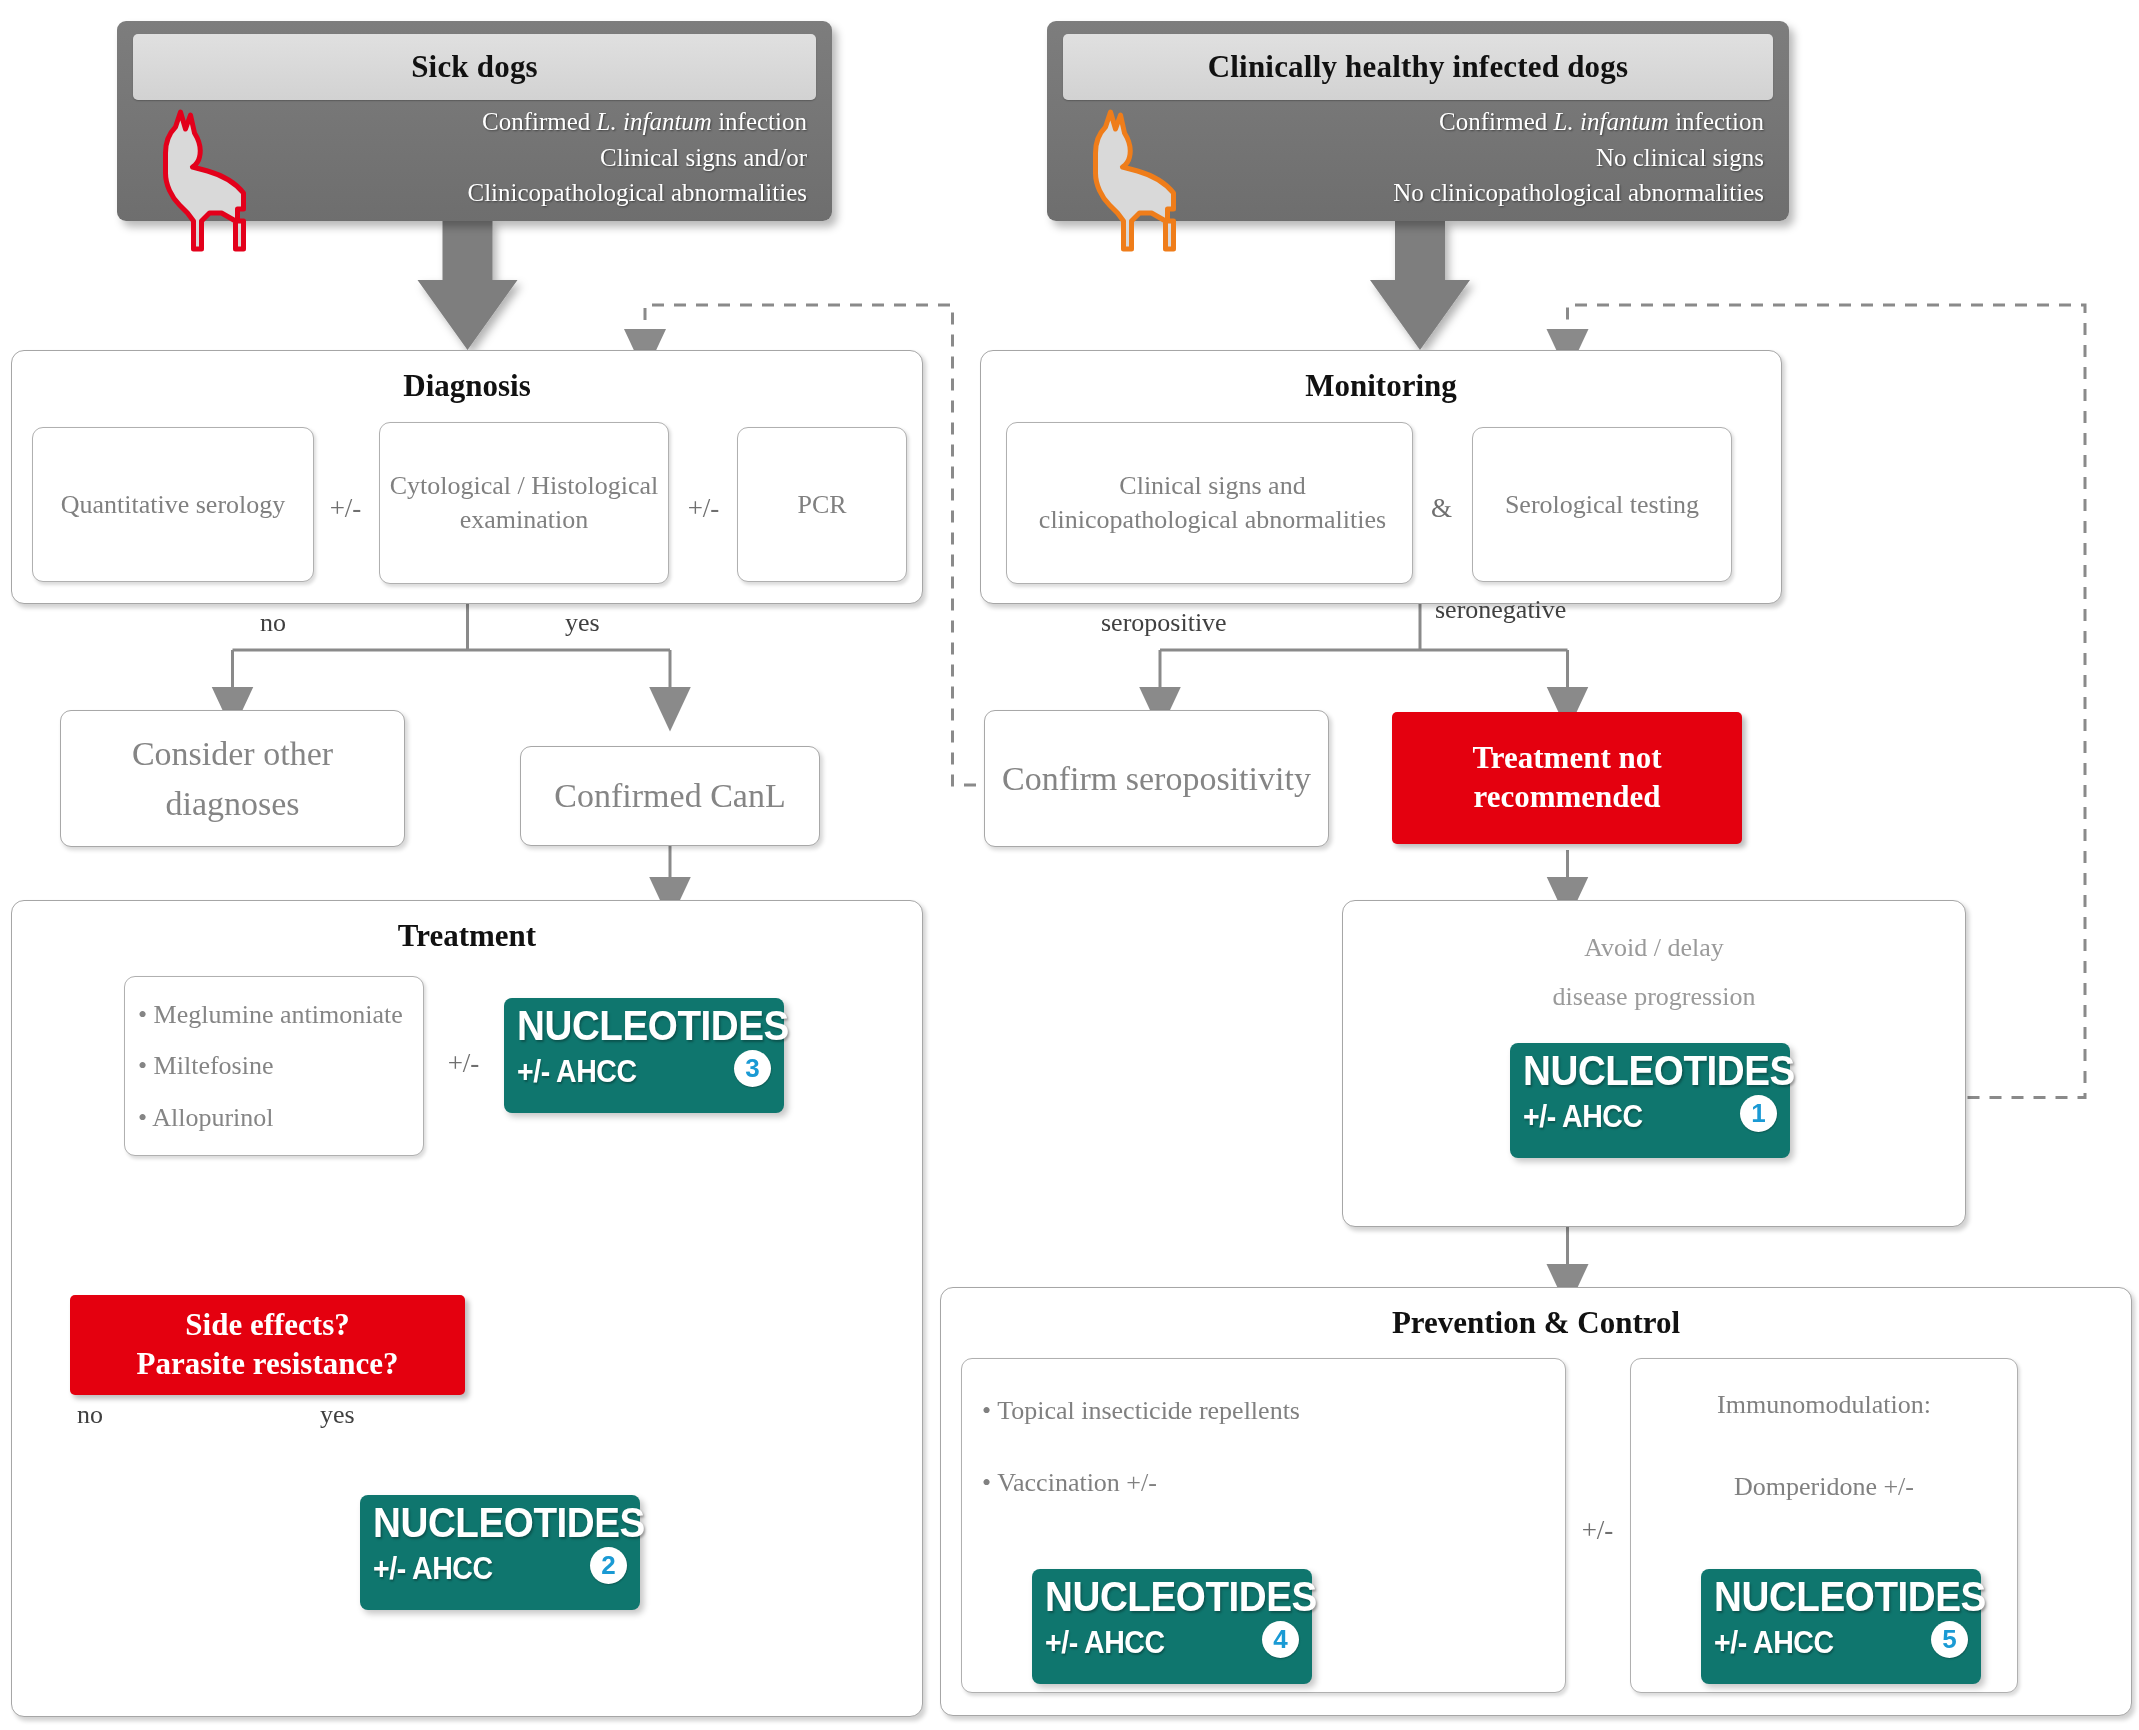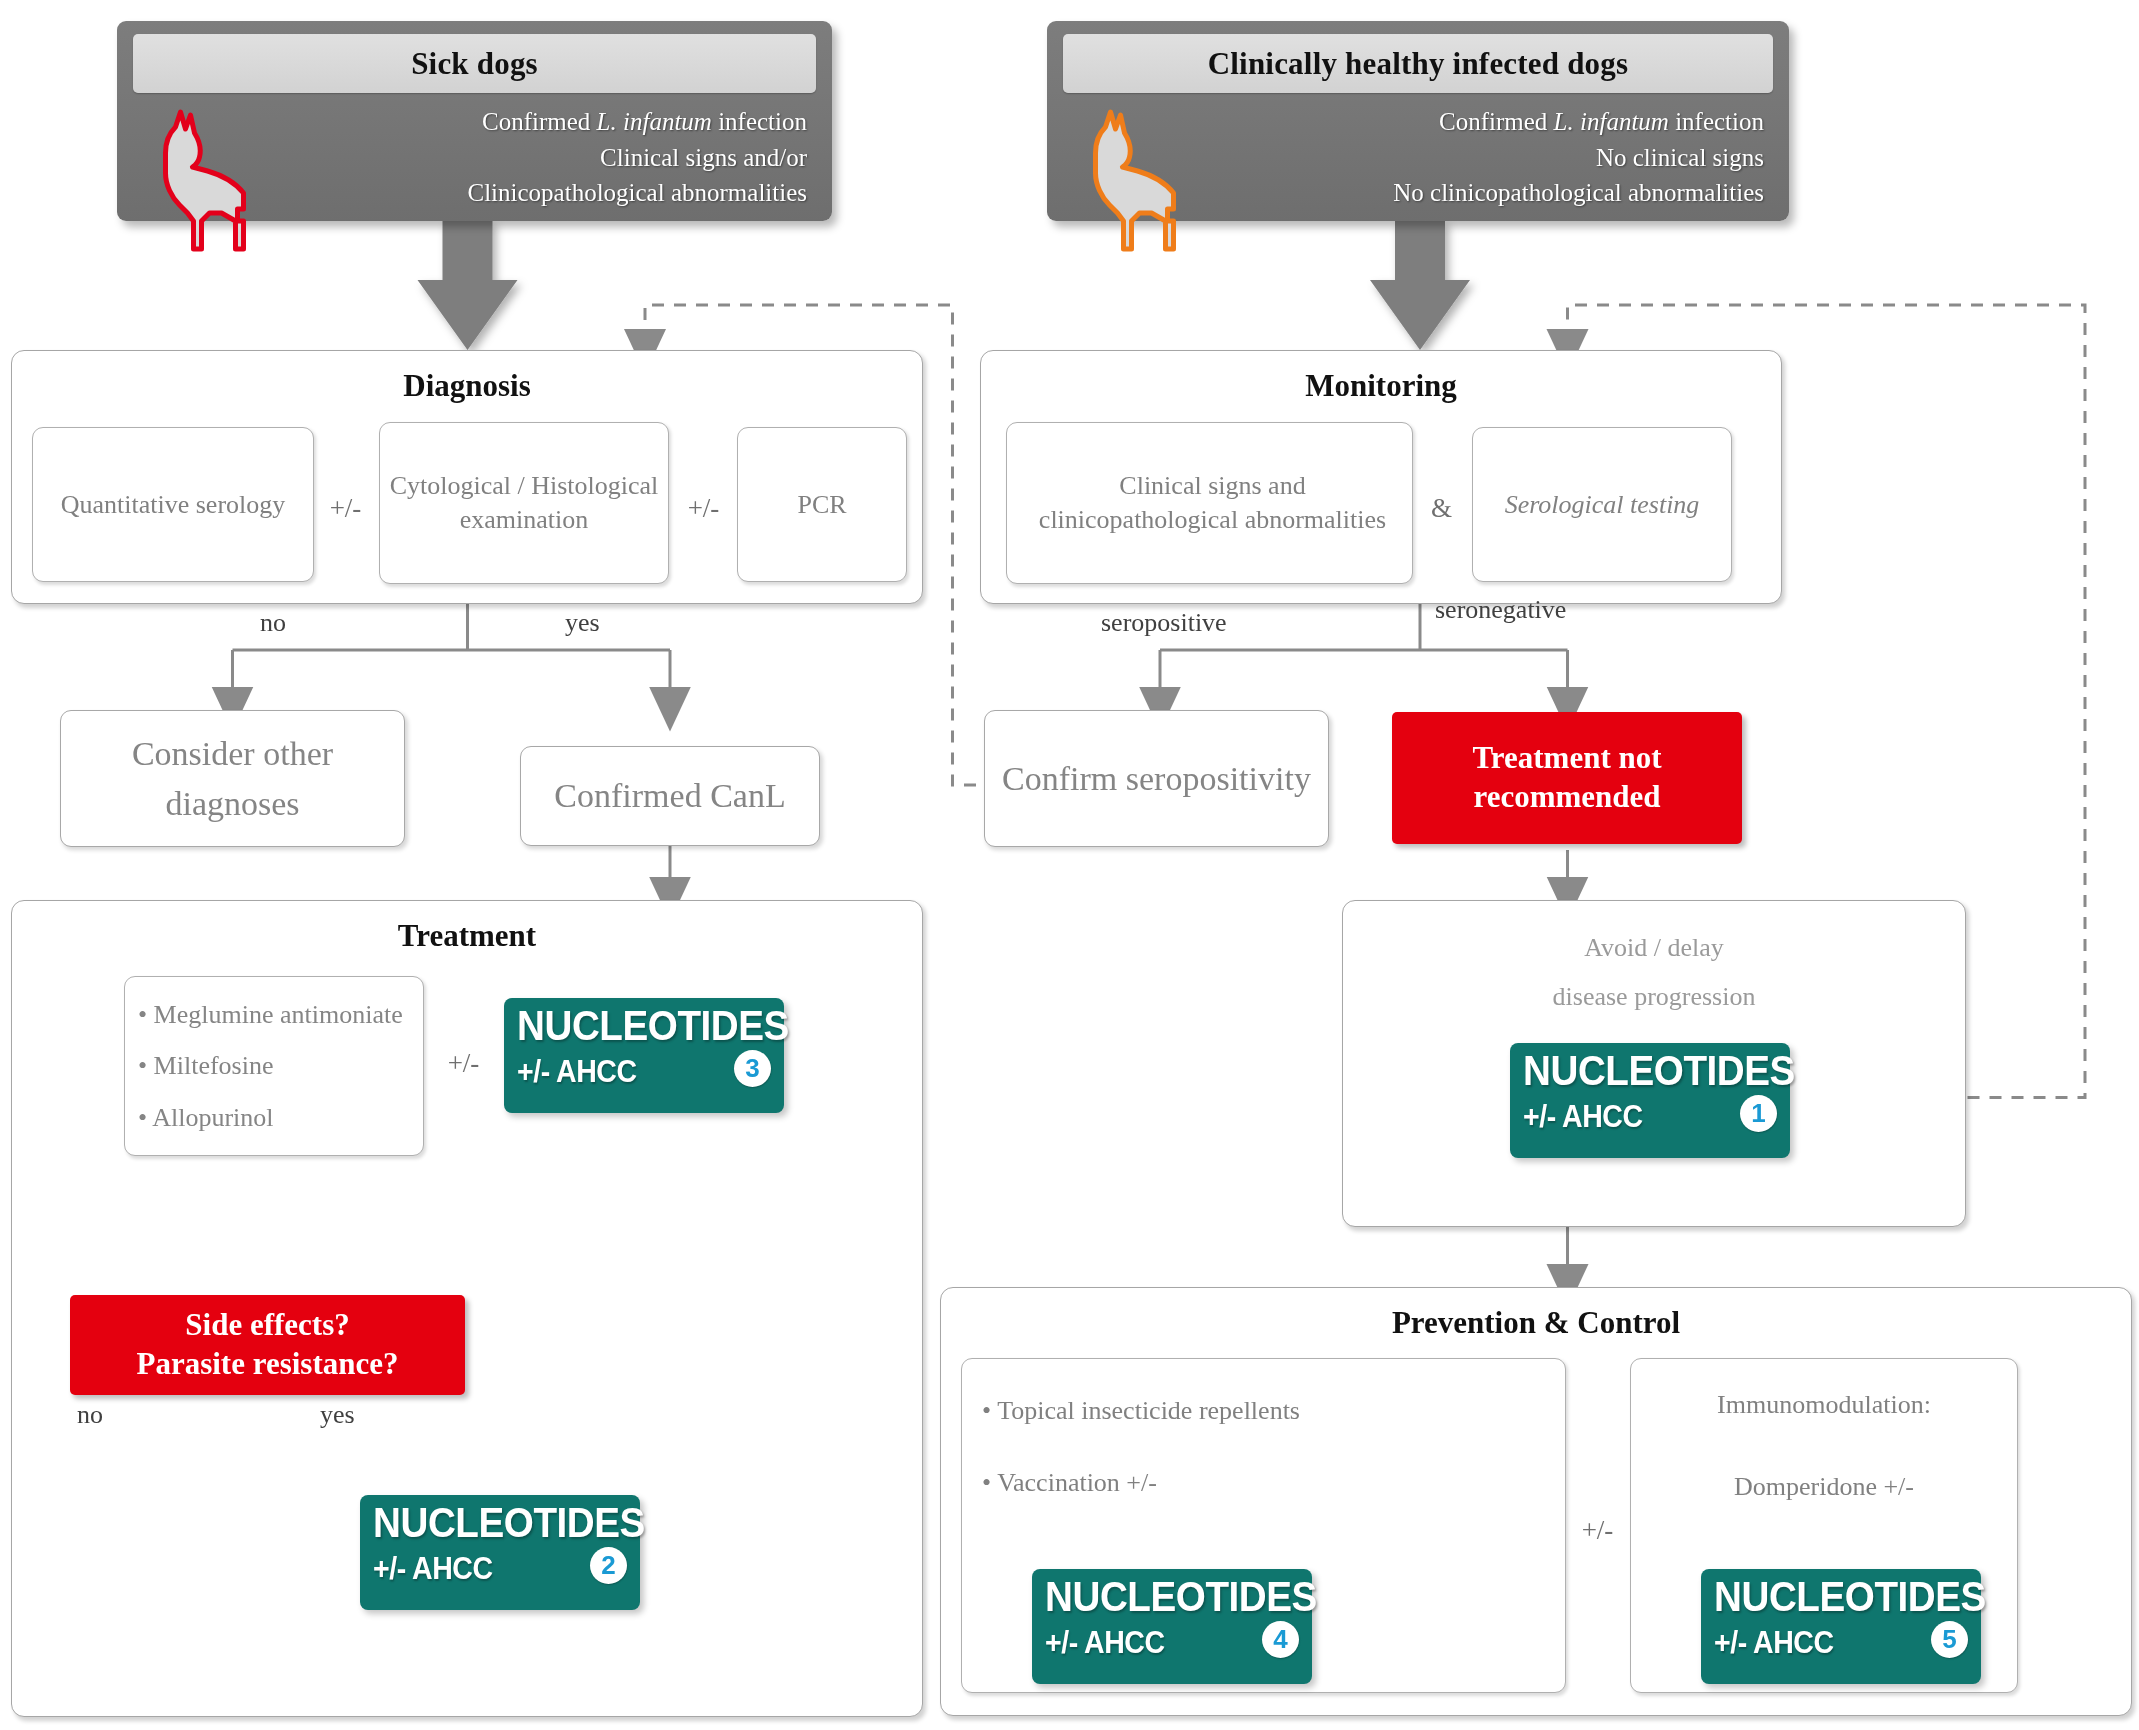--- a/index.html
+++ b/index.html
@@ -12,21 +12,21 @@
 
   
   .hdr{
     position:absolute;
     background:linear-gradient(180deg,#7d7d7d 0%,#757575 55%,#6e6e6e 100%);
     border-radius:9px;
     box-shadow:5px 6px 8px rgba(0,0,0,.28);
     color:#fff;
   }
   .hdr-title{
-    position:absolute;left:16px;right:16px;top:13px;height:59px;
+    position:absolute;left:16px;right:16px;top:13px;height:66px;
     background:linear-gradient(180deg,#e0e0e0 0%,#d2d2d2 100%);
     border-radius:5px;
     display:flex;align-items:center;justify-content:center;
     color:#111;font-weight:bold;font-size:31px;letter-spacing:0.2px;
     box-shadow:0 1px 1.5px rgba(0,0,0,.25);
   }
   .hdr-body{position:absolute;left:0;right:22px;top:80px;bottom:7px;
     display:flex;align-items:center;justify-content:flex-end;}
   .hdr-lines{text-align:right;font-size:25px;line-height:1.42;
      text-shadow:1px 1px 2px rgba(0,0,0,.45);padding-right:3px;}
@@ -219,21 +219,21 @@
   <div class="edge-lbl" style="left:260px;top:608px;">no</div>
   <div class="edge-lbl" style="left:565px;top:608px;">yes</div>
 
   <div class="plain" style="left:60px;top:710px;width:345px;height:137px;padding:0 18px;">Consider other diagnoses</div>
   <div class="plain" style="left:520px;top:710px;width:300px;height:100px;margin-top:36px;">Confirmed CanL</div>
 
   <div class="panel" style="left:980px;top:350px;width:800px;height:252px;">
     <div class="panel-title">Monitoring</div>
     <div class="sub" style="left:25px;top:71px;width:407px;height:162px;padding-left:13px;">Clinical signs and clinicopathological abnormalities</div>
     <div class="op" style="left:438px;top:142px;width:45px;">&amp;</div>
-    <div class="sub" style="left:491px;top:76px;width:260px;height:155px;font-style:italic;">Serological testing</div>
+    <div class="sub" style="left:491px;top:76px;width:260px;height:155px;">Serological testing</div>
   </div>
 
   <div class="edge-lbl" style="left:1101px;top:608px;">seropositive</div>
   <div class="edge-lbl" style="left:1435px;top:595px;">seronegative</div>
 
   <div class="plain" style="left:984px;top:710px;width:345px;height:137px;">Confirm seropositivity</div>
   <div class="red" style="left:1392px;top:712px;width:350px;height:132px;">Treatment not recommended</div>
 
   <div class="panel" style="left:11px;top:900px;width:910px;height:815px;">
     <div class="panel-title">Treatment</div>

